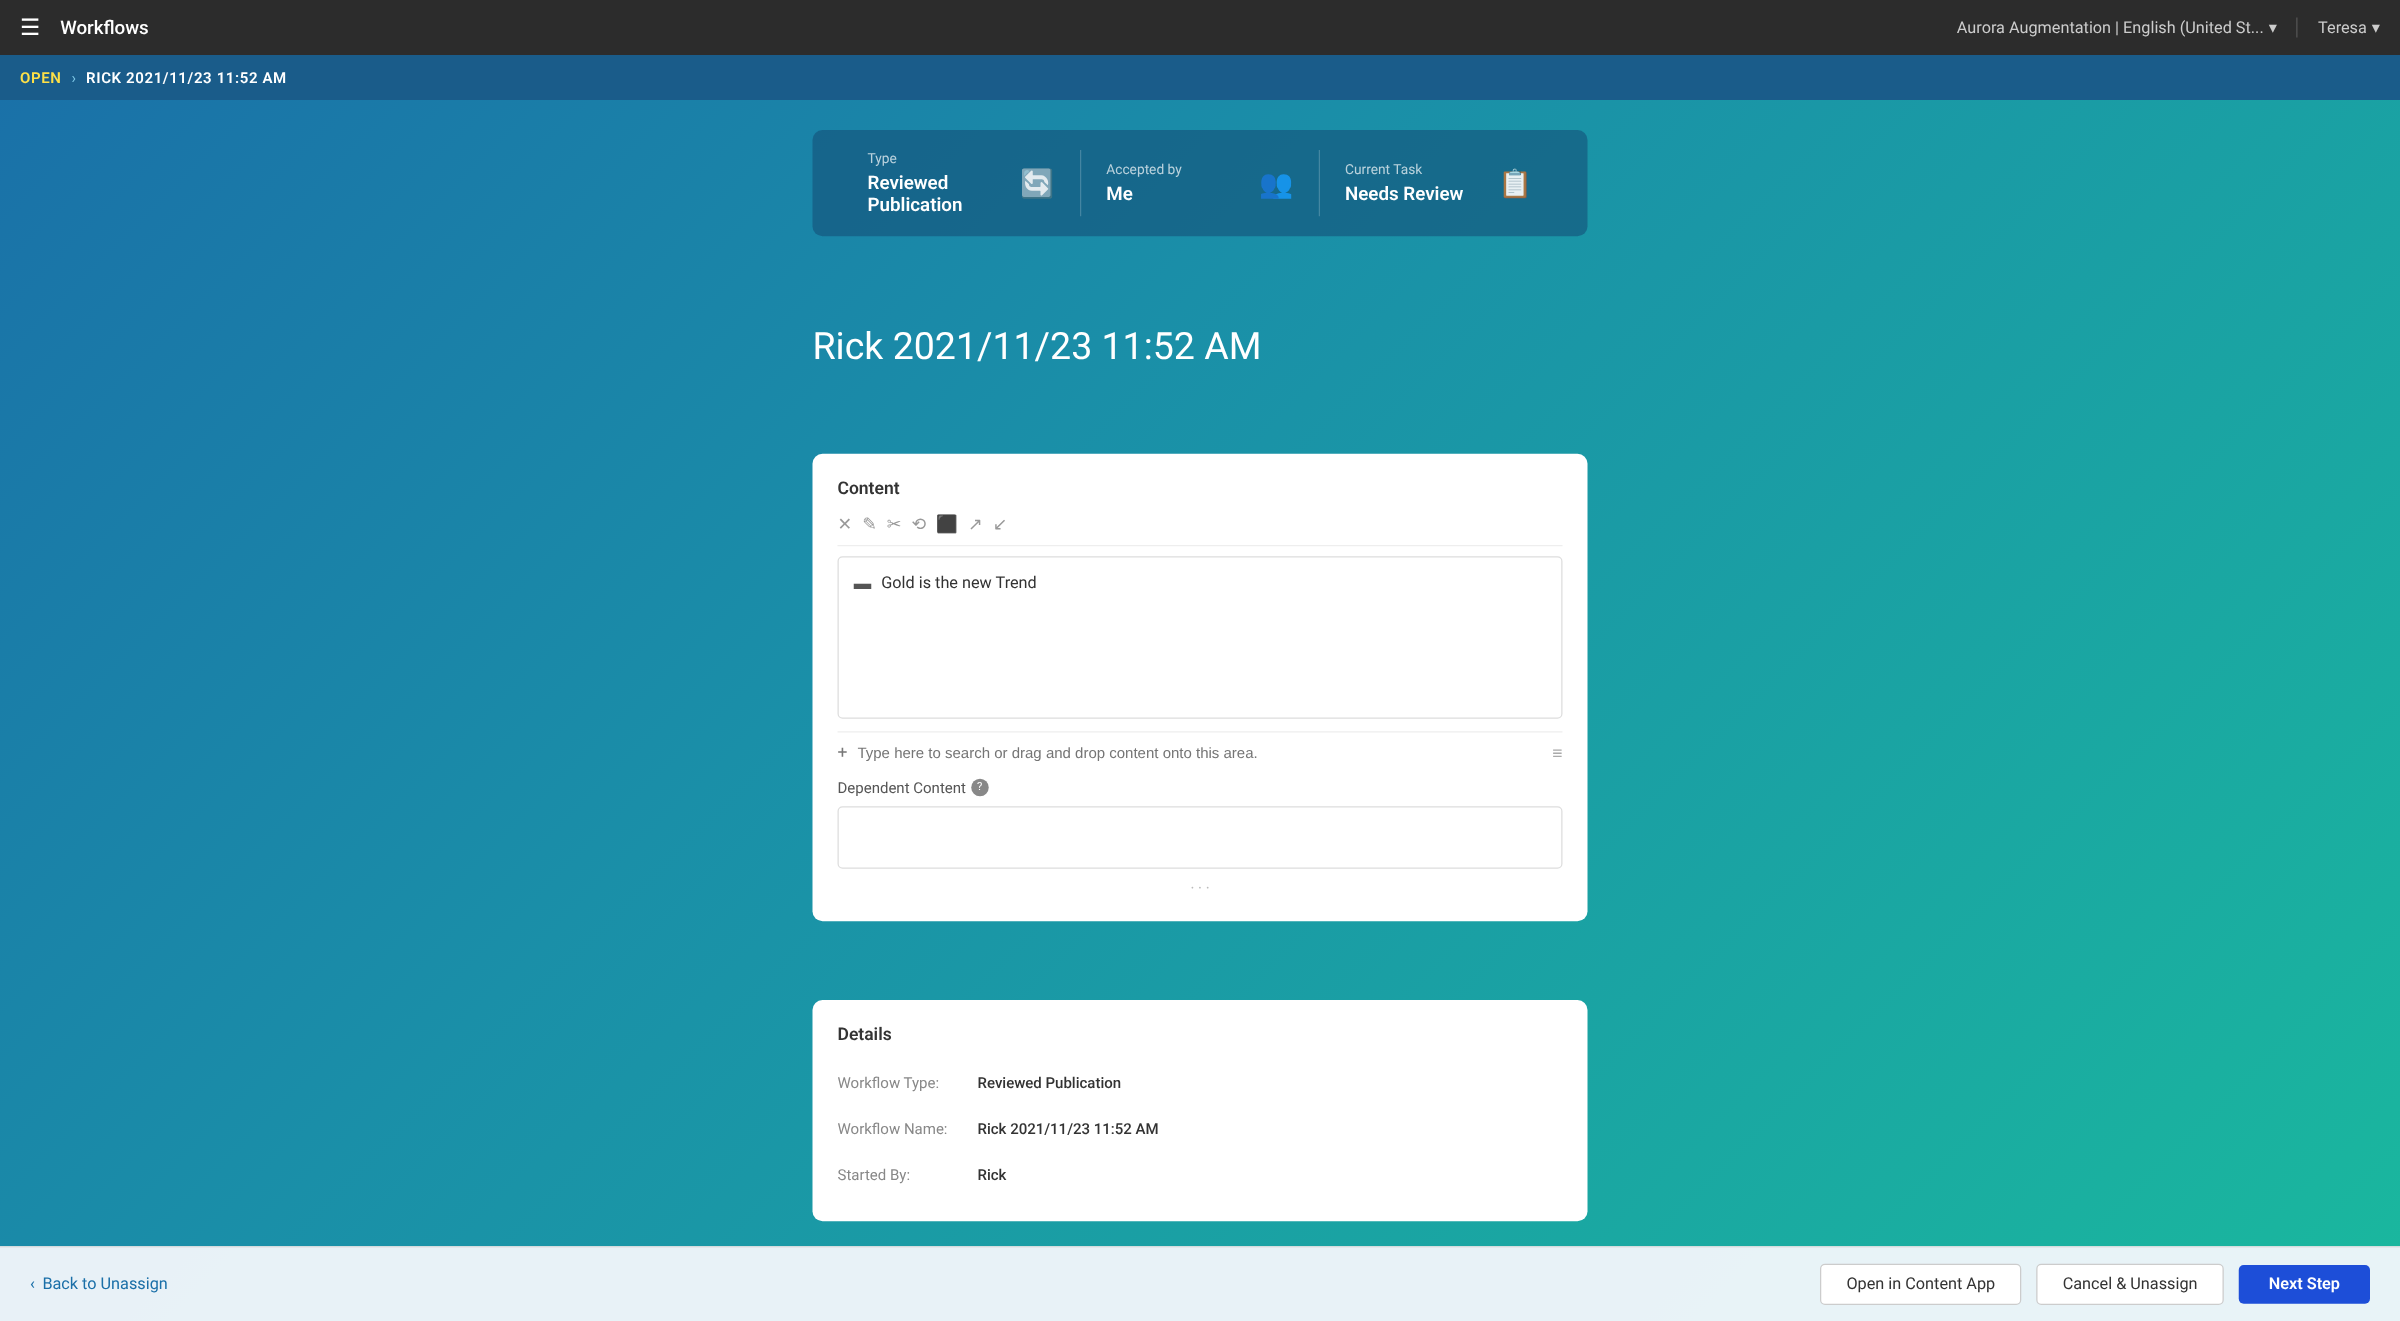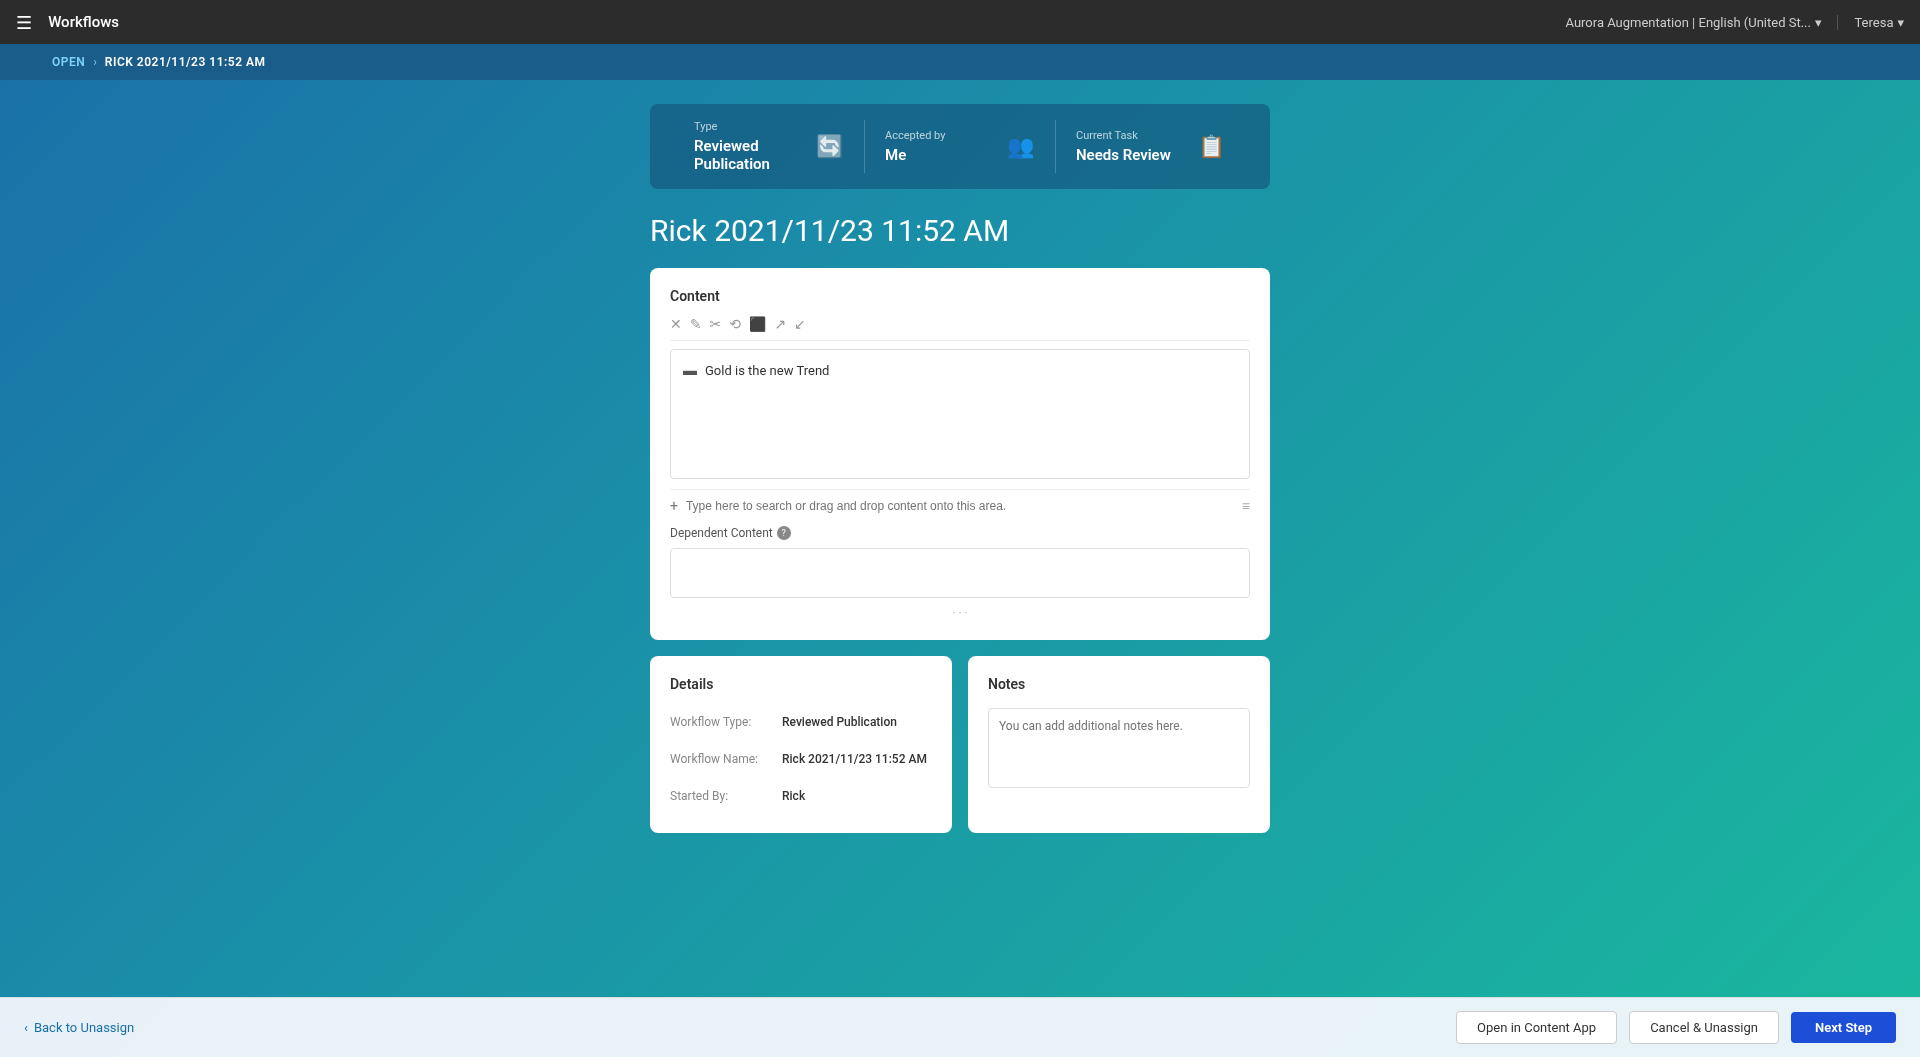--- a/index.html
+++ b/index.html
@@ -66,45 +66,45 @@
     .breadcrumb-bar {
       background: #1a5c8a;
       height: 36px;
       display: flex;
       align-items: center;
       padding: 0 16px;
       gap: 8px;
       flex-shrink: 0;
     }
     .breadcrumb-open {
-      color: #7dd3fc;
+      color: #fde047;
       font-size: 12px;
       font-weight: 600;
       letter-spacing: 0.5px;
       cursor: pointer;
-      margin-left: 36px;
     }
     .breadcrumb-separator {
       color: #7fc9e8;
       font-size: 12px;
     }
     .breadcrumb-current {
       color: #fff;
       font-size: 12px;
       font-weight: 600;
       letter-spacing: 0.5px;
     }
 
     
     .main-content {
       flex: 1;
       padding: 24px 0 80px 0;
       display: flex;
       flex-direction: column;
       align-items: center;
+      justify-content: space-between;
     }
 
     
     .info-cards {
       display: flex;
       gap: 0;
       background: rgba(20, 80, 120, 0.6);
       border-radius: 8px;
       padding: 16px 24px;
       margin-bottom: 24px;
@@ -441,24 +441,20 @@
       <div class="detail-row">
         <span class="detail-key">Workflow Name:</span>
         <span class="detail-value">Rick 2021/11/23 11:52 AM</span>
       </div>
       <div class="detail-row">
         <span class="detail-key">Started By:</span>
         <span class="detail-value">Rick</span>
       </div>
     </div>
 
-    <div class="notes-panel">
-      <div class="panel-title">Notes</div>
-      <textarea class="notes-textarea" placeholder="You can add additional notes here." style=""></textarea>
-    </div>
   </div>
 
 </div>
 
 <footer class="footer">
   <a class="back-link">
     <span>‹</span>
     <span>Back to Unassign</span>
   </a>
   <div class="footer-right">

